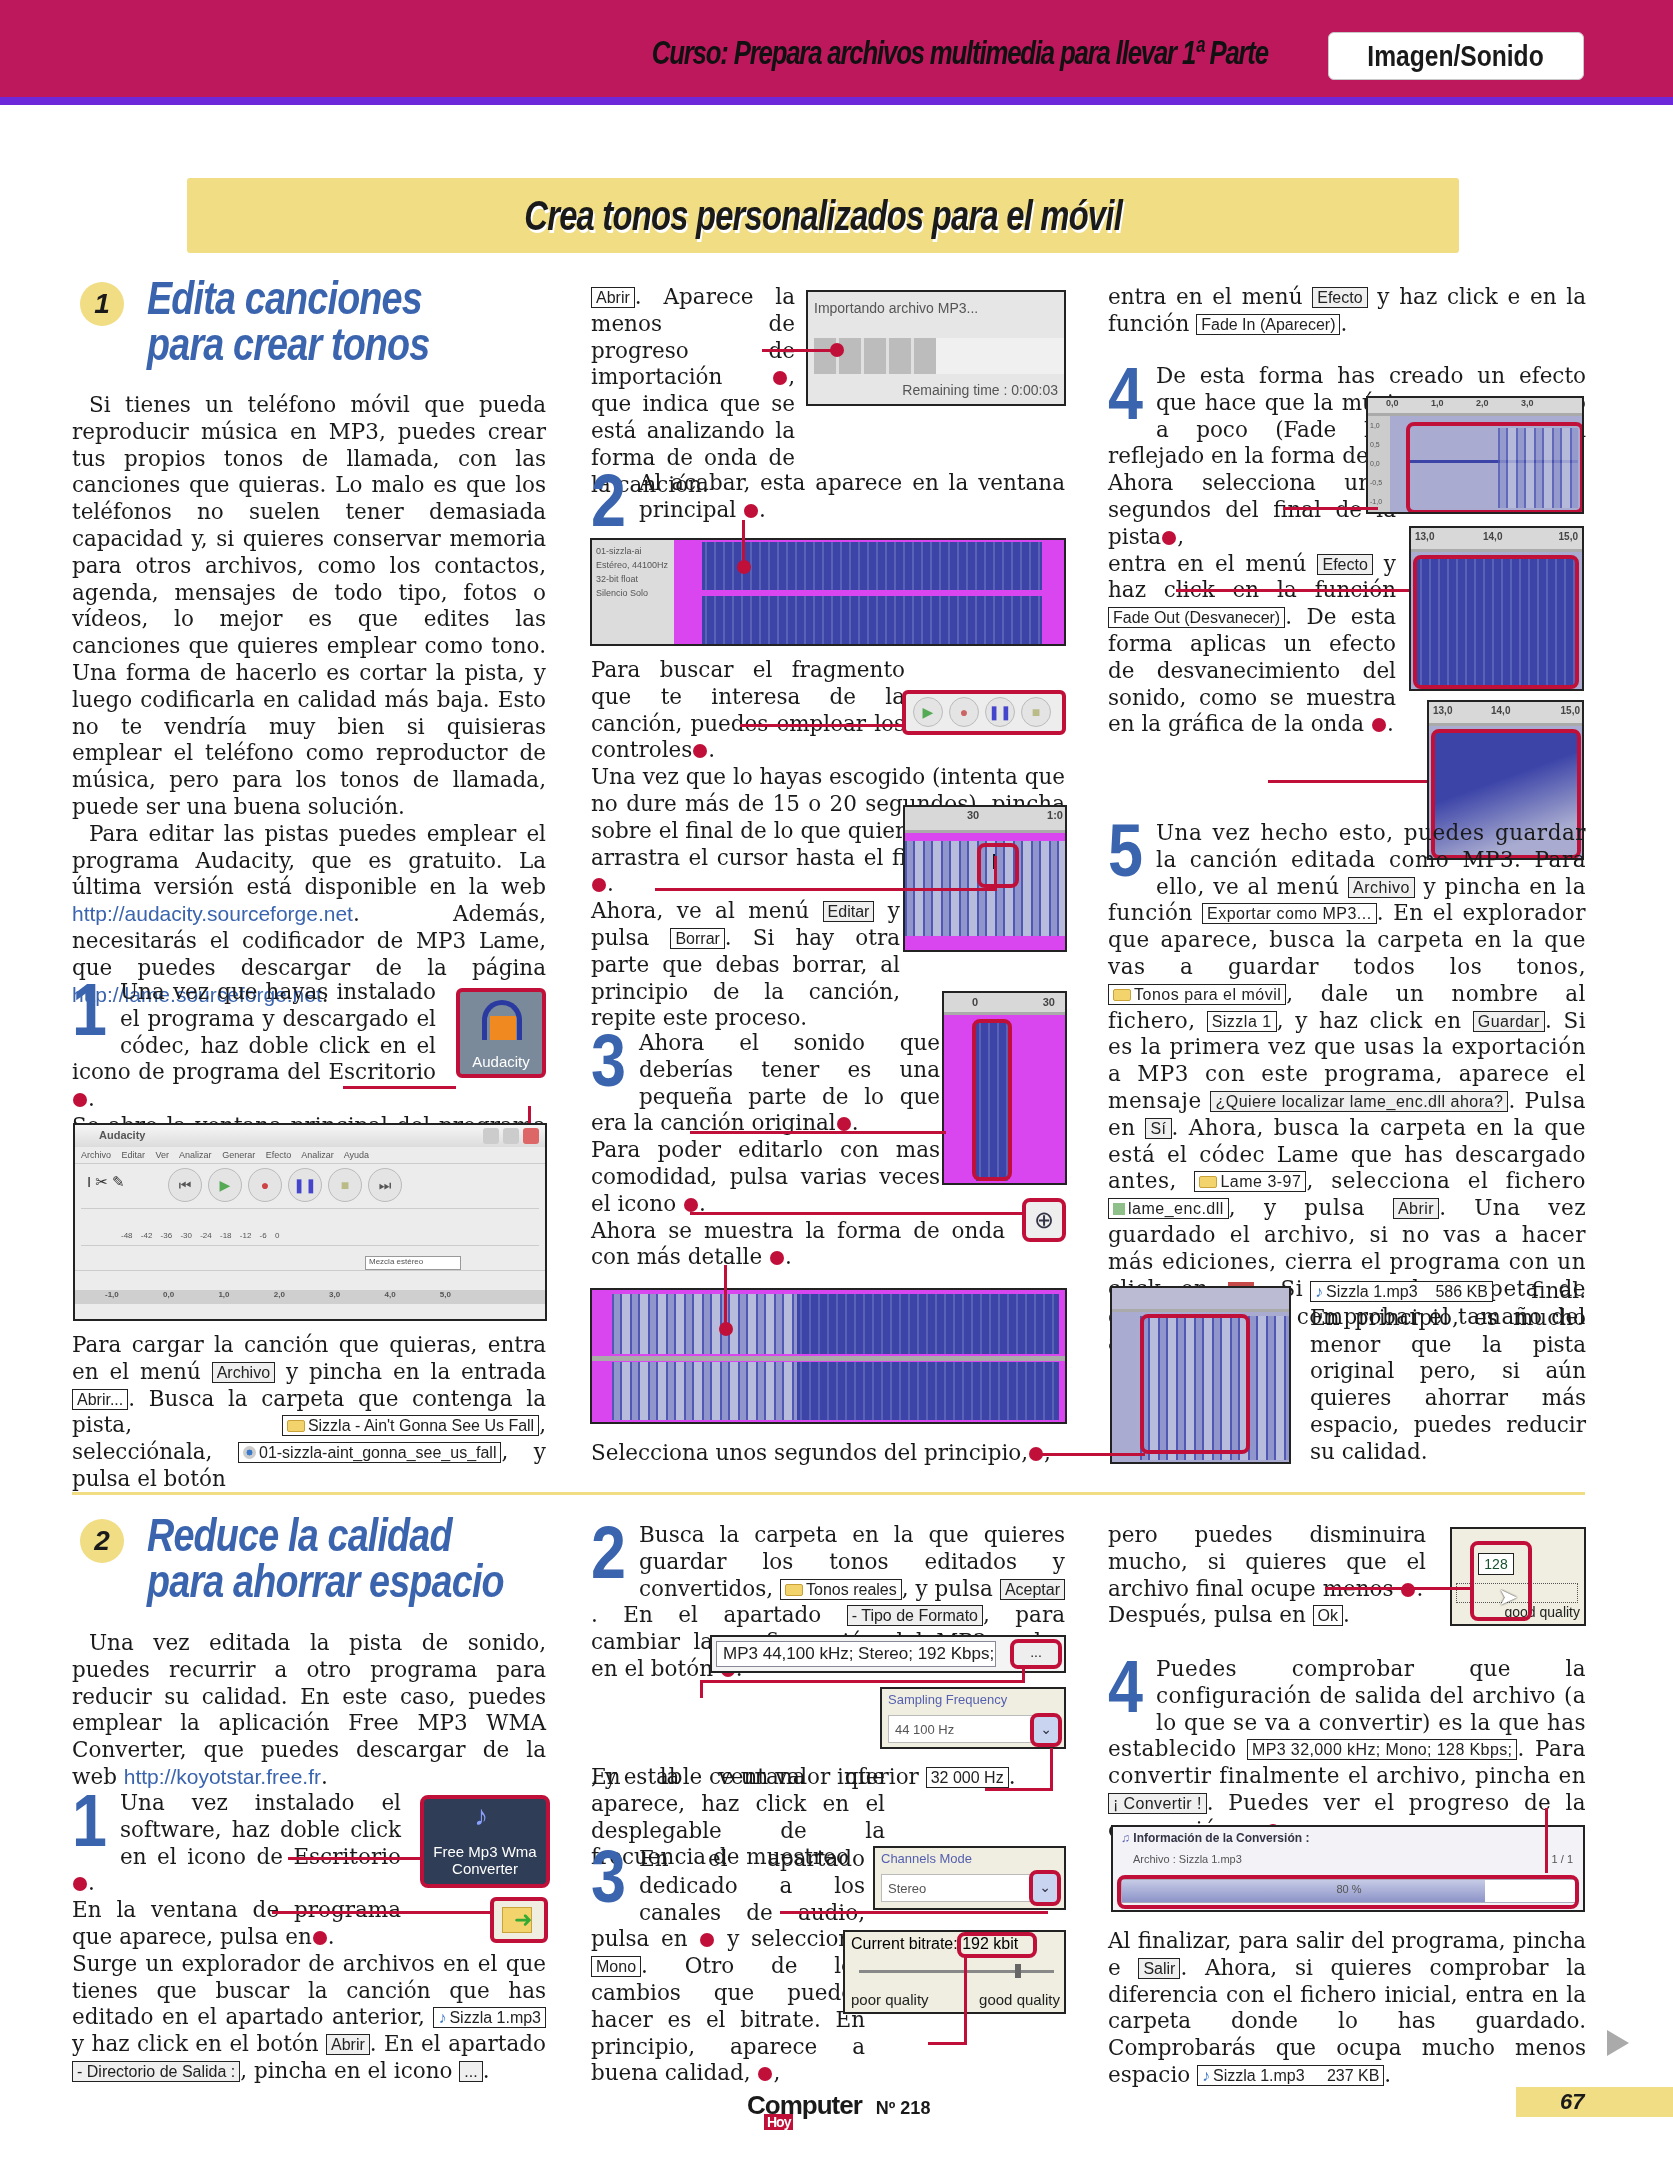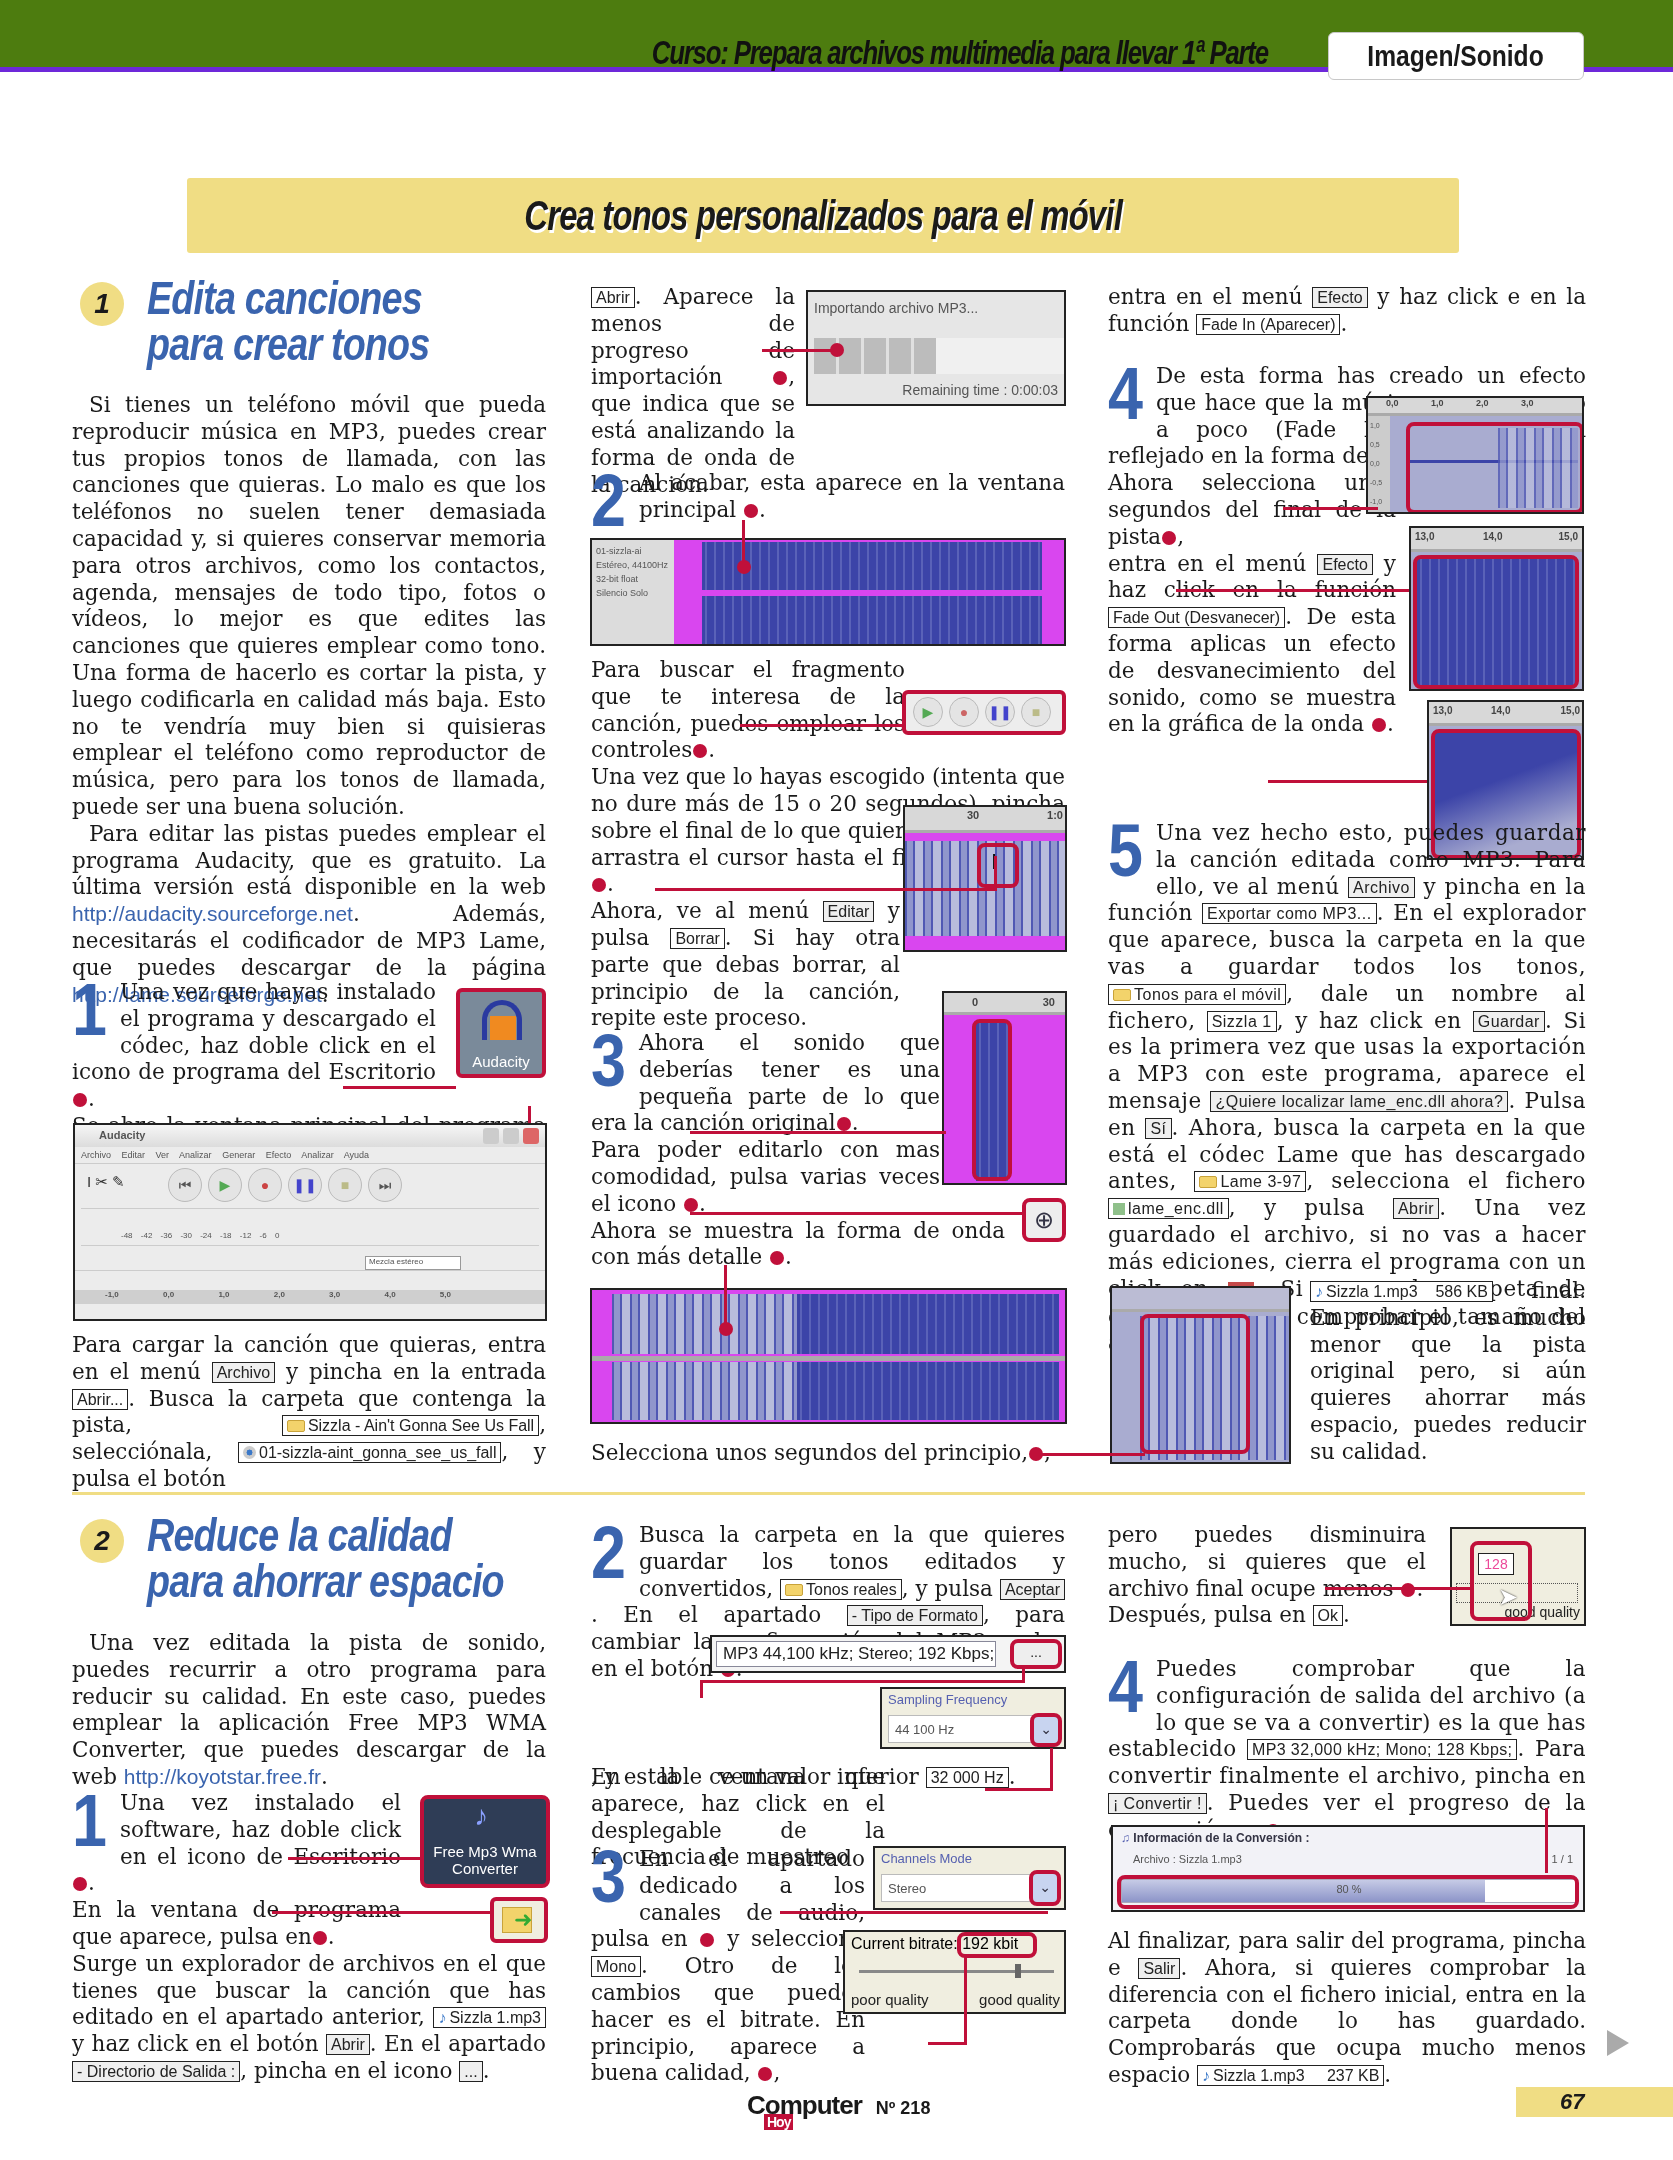--- a/index.html
+++ b/index.html
@@ -1,19 +1,19 @@
 <!DOCTYPE html>
 <html><head>
 <meta charset="utf-8">
 <style>
   * { box-sizing: border-box; margin: 0; padding: 0; }
   html, body { width: 1673px; height: 2160px; background: #fff; overflow: hidden; }
   body { position: relative; font-family: "DejaVu Serif", serif; color: #1a1a1a; }
 
-  .topbar { position: absolute; left: 0; top: 0; width: 1673px; height: 72px; background: #4d7c0f; border-bottom: 5px solid #6d28d9; }
+  .topbar { position: absolute; left: 0; top: 0; width: 1673px; height: 105px; background: #be185d; border-bottom: 8px solid #6d28d9; }
   .topbar .course { position: absolute; right: 405px; top: 34px; font-family: "Liberation Sans", sans-serif; font-weight: bold; font-style: italic; font-size: 33px; letter-spacing: -1.5px; transform: scaleX(0.78); transform-origin: right center; color: #111; }
   .topbar .section-tag { position: absolute; left: 1328px; top: 32px; width: 256px; height: 48px; background: #fff; border: 1px solid #c8c8c8; border-radius: 6px; font-family: "Liberation Sans", sans-serif; font-weight: bold; font-size: 30px; text-align: center; line-height: 46px; }
   .topbar .section-tag span { display: inline-block; transform: scaleX(0.82); }
 
   .banner { position: absolute; left: 187px; top: 178px; width: 1272px; height: 75px; background: #f0dd84; border-radius: 3px; text-align: center; }
   .banner span { display: inline-block; font-family: "Liberation Sans", sans-serif; font-weight: bold; font-style: italic; font-size: 42px; line-height: 75px; letter-spacing: -1px; transform: scaleX(0.78); text-shadow: 2px 3px 0 #fff; }
 
   .num-badge { position: absolute; width: 44px; height: 44px; border-radius: 50%; background: #f0dd84; font-family: "Liberation Sans", sans-serif; font-weight: bold; font-style: italic; font-size: 28px; text-align: center; line-height: 44px; }
   .sec-title { position: absolute; font-family: "Liberation Sans", sans-serif; font-weight: bold; font-style: italic; color: #3a64ae; font-size: 46px; line-height: 46px; letter-spacing: -1px; transform: scaleX(0.82); transform-origin: left top; white-space: nowrap; }
 
@@ -359,21 +359,21 @@
   <div style="position:absolute;left:6px;bottom:4px;font-size:15px;color:#222;">poor quality</div>
   <div style="position:absolute;right:4px;bottom:4px;font-size:15px;color:#222;">good quality</div>
 </div>
 <div class="line" style="left:964px;top:1956px;width:3px;height:88px;"></div>
 <div class="line" style="left:928px;top:2042px;width:39px;height:3px;"></div>
 
 <div class="txt" style="left:1108px;top:1522px;width:478px;" data-name="s2-step-3b-text">
   <p style="padding-right:160px;"><span>pero puedes disminuira mucho, si quieres que el archivo final ocupe menos</span> <span class="dot"></span><span>.</span><br><span>Después, pulsa en </span><span class="ui white" data-name="ok-button">Ok</span><span>.</span></p>
 </div>
 <div class="shot" style="left:1450px;top:1527px;width:136px;height:99px;background:#f0eee0;" data-name="bitrate-tooltip-screenshot">
-  <div style="position:absolute;left:26px;top:24px;width:36px;height:22px;border:1px solid #222;background:#fff;font-size:14px;text-align:center;line-height:20px;color:#ec4899;" data-name="bitrate-tooltip">128</div>
+  <div style="position:absolute;left:26px;top:24px;width:36px;height:22px;border:1px solid #222;background:#fff;font-size:14px;text-align:center;line-height:20px;color:#14532d;" data-name="bitrate-tooltip">128</div>
   <div style="position:absolute;left:4px;top:54px;width:122px;height:20px;border:1px dotted #555;"></div>
   <div style="position:absolute;right:4px;bottom:4px;font-size:14px;color:#222;">good quality</div>
   <div class="hl" style="left:18px;top:12px;width:62px;height:80px;"></div>
   <div style="position:absolute;left:46px;top:54px;font-size:24px;color:#fff;text-shadow:0 0 2px #000;" data-name="mouse-pointer-icon">➤</div>
 </div>
 <div class="line" style="left:1325px;top:1587px;width:145px;height:3px;"></div>
 
 <div class="txt" style="left:1108px;top:1656px;width:478px;" data-name="s2-step-4-text">
   <div class="big-num">4</div>
   <p style="letter-spacing:0.4px;"><span>Puedes comprobar que la configuración de salida del archivo (a lo que se va a convertir) es la que has establecido </span><span class="ui white" data-name="output-config-label">MP3 32,000 kHz; Mono; 128 Kbps;</span><span>. Para convertir finalmente el archivo, pincha en </span><span class="ui" data-name="convert-button">¡ Convertir !</span><span>. Puedes ver el progreso de la conversión en</span><span class="dot"></span><span>.</span></p>

